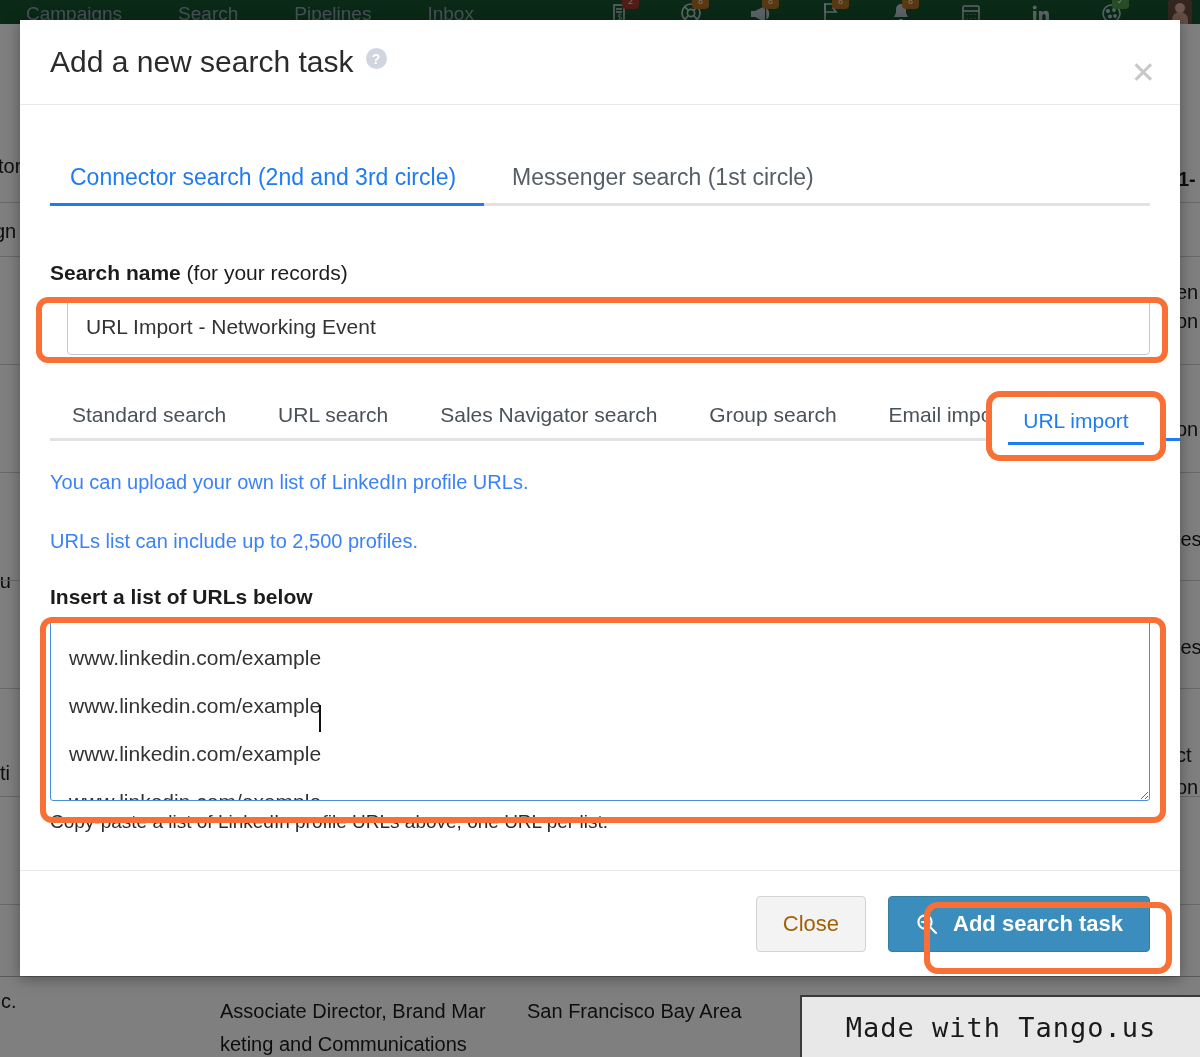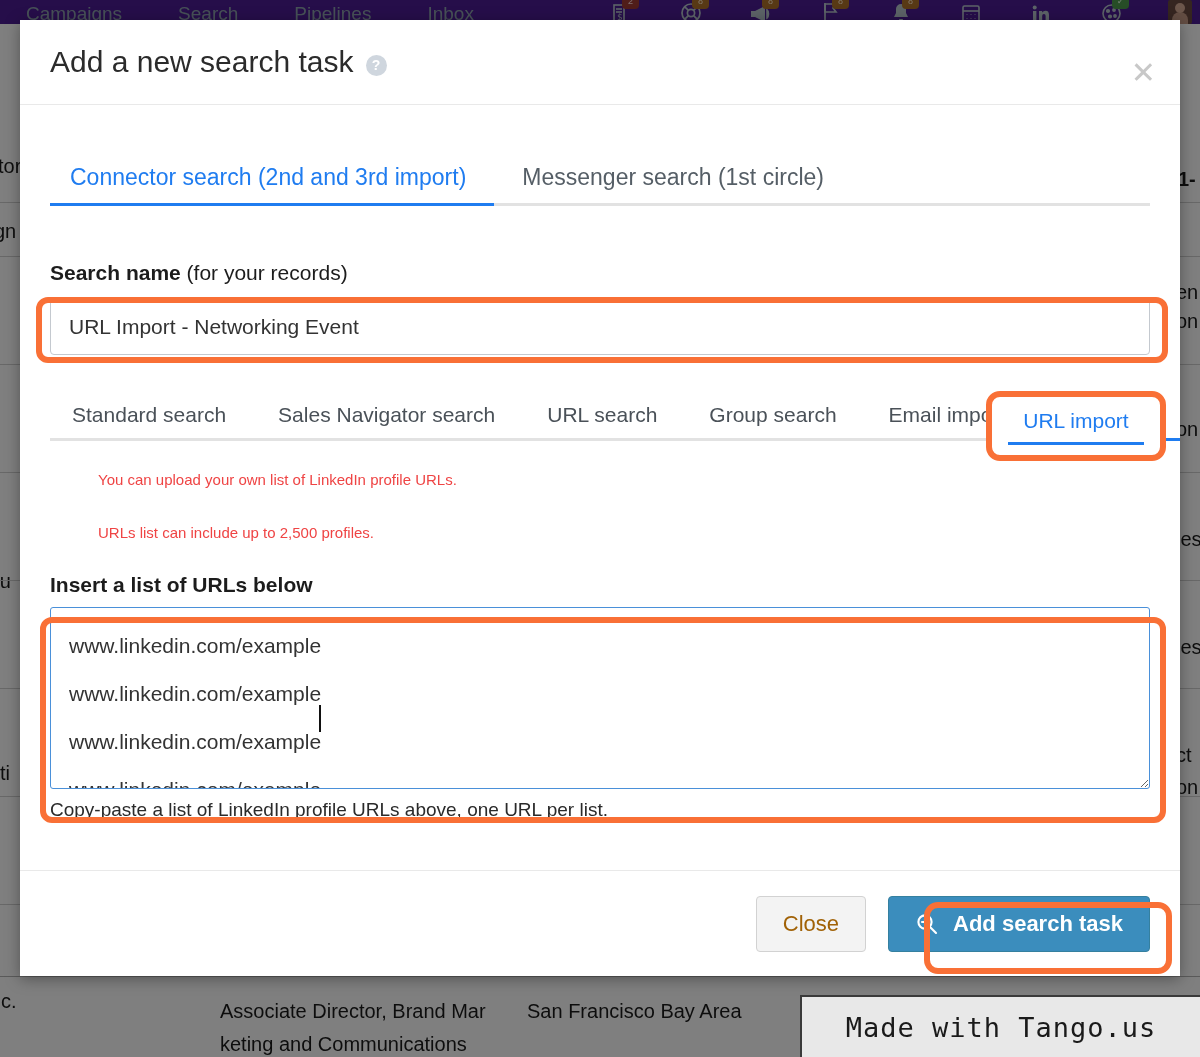--- a/index.html
+++ b/index.html
@@ -25,21 +25,21 @@
     position: absolute;
     inset: 0;
     background: #ffffff;
   }
 
   .bg-navbar {
     position: absolute;
     top: 0; left: 0;
     width: 1200px;
     height: 24px;
-    background: #4c1d95;
+    background: #14532d;
     display: flex;
     align-items: center;
     overflow: hidden;
   }
   .bg-nav-left {
     display: flex;
     align-items: center;
     margin-left: 26px;
     gap: 56px;
   }
@@ -150,21 +150,21 @@
     display: flex;
     align-items: center;
     padding: 0 30px;
     flex: 0 0 auto;
   }
   .modal-title {
     font-size: 30px;
     color: #2b2b2b;
     font-weight: 400;
     display: flex;
-    align-items: center;
+    align-items: flex-start;
     gap: 12px;
   }
   .help-icon {
     display: inline-flex;
     align-items: center;
     justify-content: center;
     width: 21px; height: 21px;
     border-radius: 50%;
     background: #cfd6de;
     color: #ffffff;
@@ -221,20 +221,21 @@
   .field-label {
     margin-top: 55px;
     font-size: 21px;
     color: #1c1c1c;
   }
   .field-label b { font-weight: bold; }
 
   .name-input-wrap {
     position: relative;
     margin-top: 14px;
+    margin-left: 17px;
   }
   .name-input {
     width: 100%;
     height: 56px;
     border: 1px solid #c4c9cf;
     border-radius: 4px;
     font-size: 21px;
     color: #333;
     padding: 0 18px;
     font-family: "Liberation Sans", sans-serif;
@@ -261,24 +262,23 @@
     border: none;
     font-family: "Liberation Sans", sans-serif;
   }
   .subtab:first-child { padding-left: 22px; }
   .subtab.active {
     color: #1f7cf0;
     box-shadow: 0 3px 0 0 #1f7cf0;
   }
 
   .info-line {
-    font-size: 15px;
-    color: #ef4444;
+    font-size: 20px;
+    color: #3b82f6;
     margin-top: 30px;
-    margin-left: 48px;
   }
   .info-line.second { margin-top: 36px; }
 
   .textarea-label {
     font-size: 21px;
     font-weight: bold;
     color: #1c1c1c;
     margin-top: 32px;
   }
 
@@ -549,36 +549,36 @@
       <div class="modal-title">
         <span>Add a new search task</span>
         <span class="help-icon">?</span>
       </div>
       <button class="modal-close">✕</button>
     </div>
 
     <div class="modal-body">
 
       <div class="tabstrip">
-        <button class="tab active">Connector search (2nd and 3rd import)</button>
+        <button class="tab active">Connector search (2nd and 3rd circle)</button>
         <button class="tab">Messenger search (1st circle)</button>
       </div>
 
       <div class="field-label">
         <b>Search name</b><span> (for your records)</span>
       </div>
 
       <div class="name-input-wrap">
         <input class="name-input" type="text" value="URL Import - Networking Event" style="">
       </div>
 
       <div class="subtabs">
         <button class="subtab">Standard search</button>
+        <button class="subtab">URL search</button>
         <button class="subtab">Sales Navigator search</button>
-        <button class="subtab">URL search</button>
         <button class="subtab">Group search</button>
         <button class="subtab">Email import</button>
         <button class="subtab active">URL import</button>
       </div>
 
       <div class="info-line">You can upload your own list of LinkedIn profile URLs.</div>
       <div class="info-line second">URLs list can include up to 2,500 profiles.</div>
 
       <div class="textarea-label">Insert a list of URLs below</div>
 

